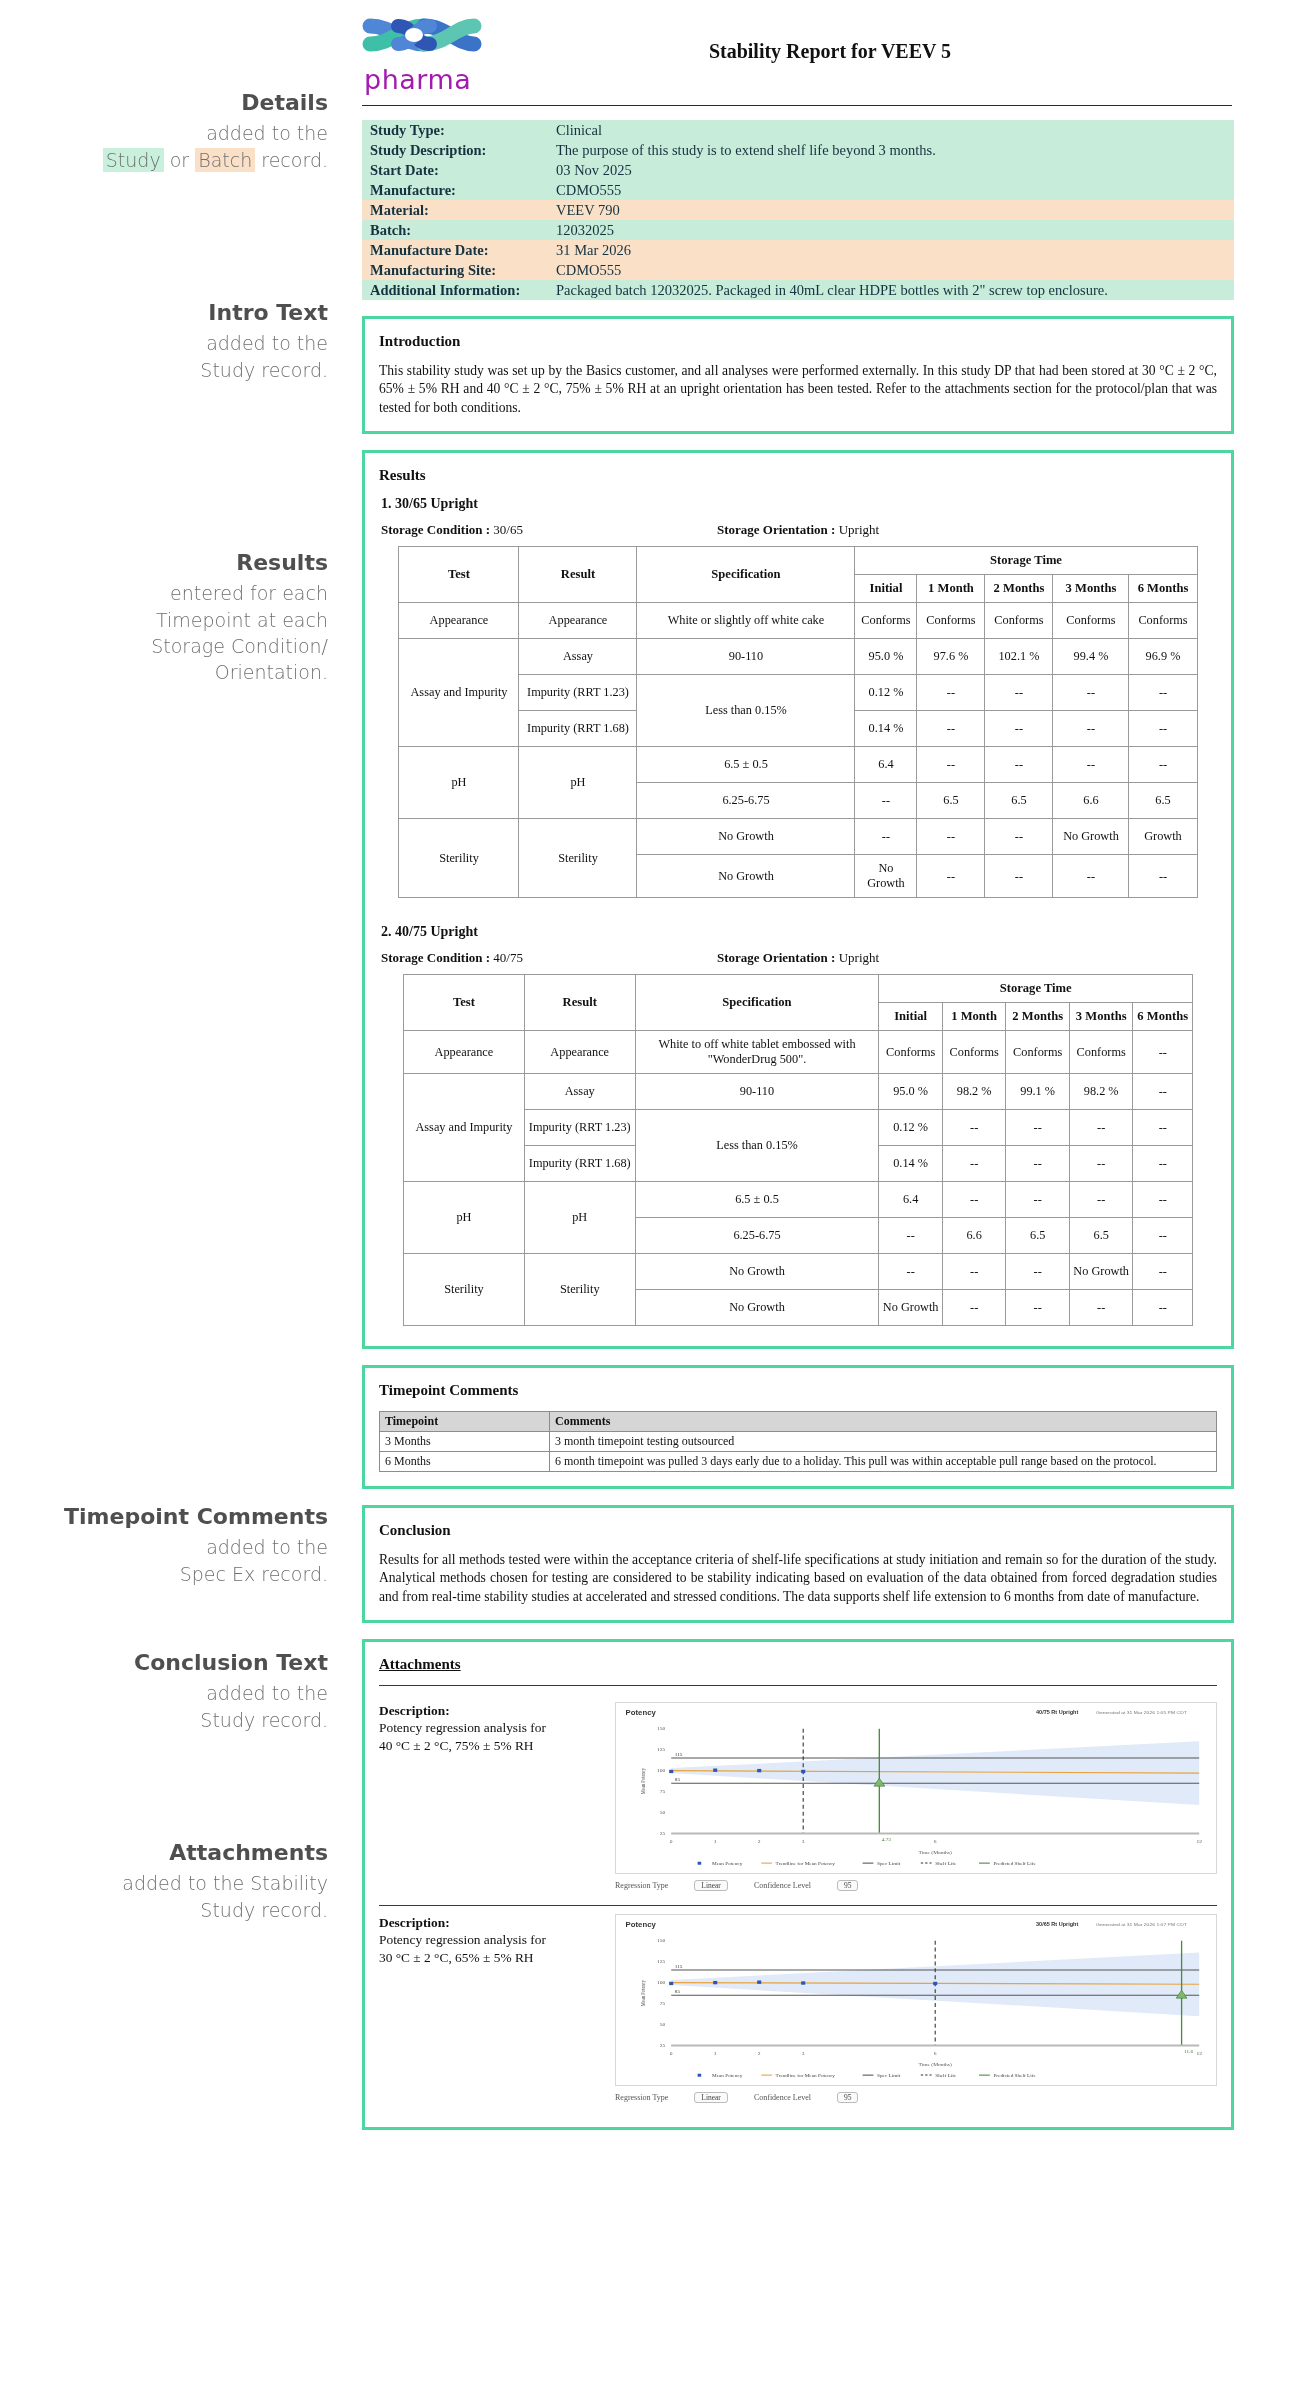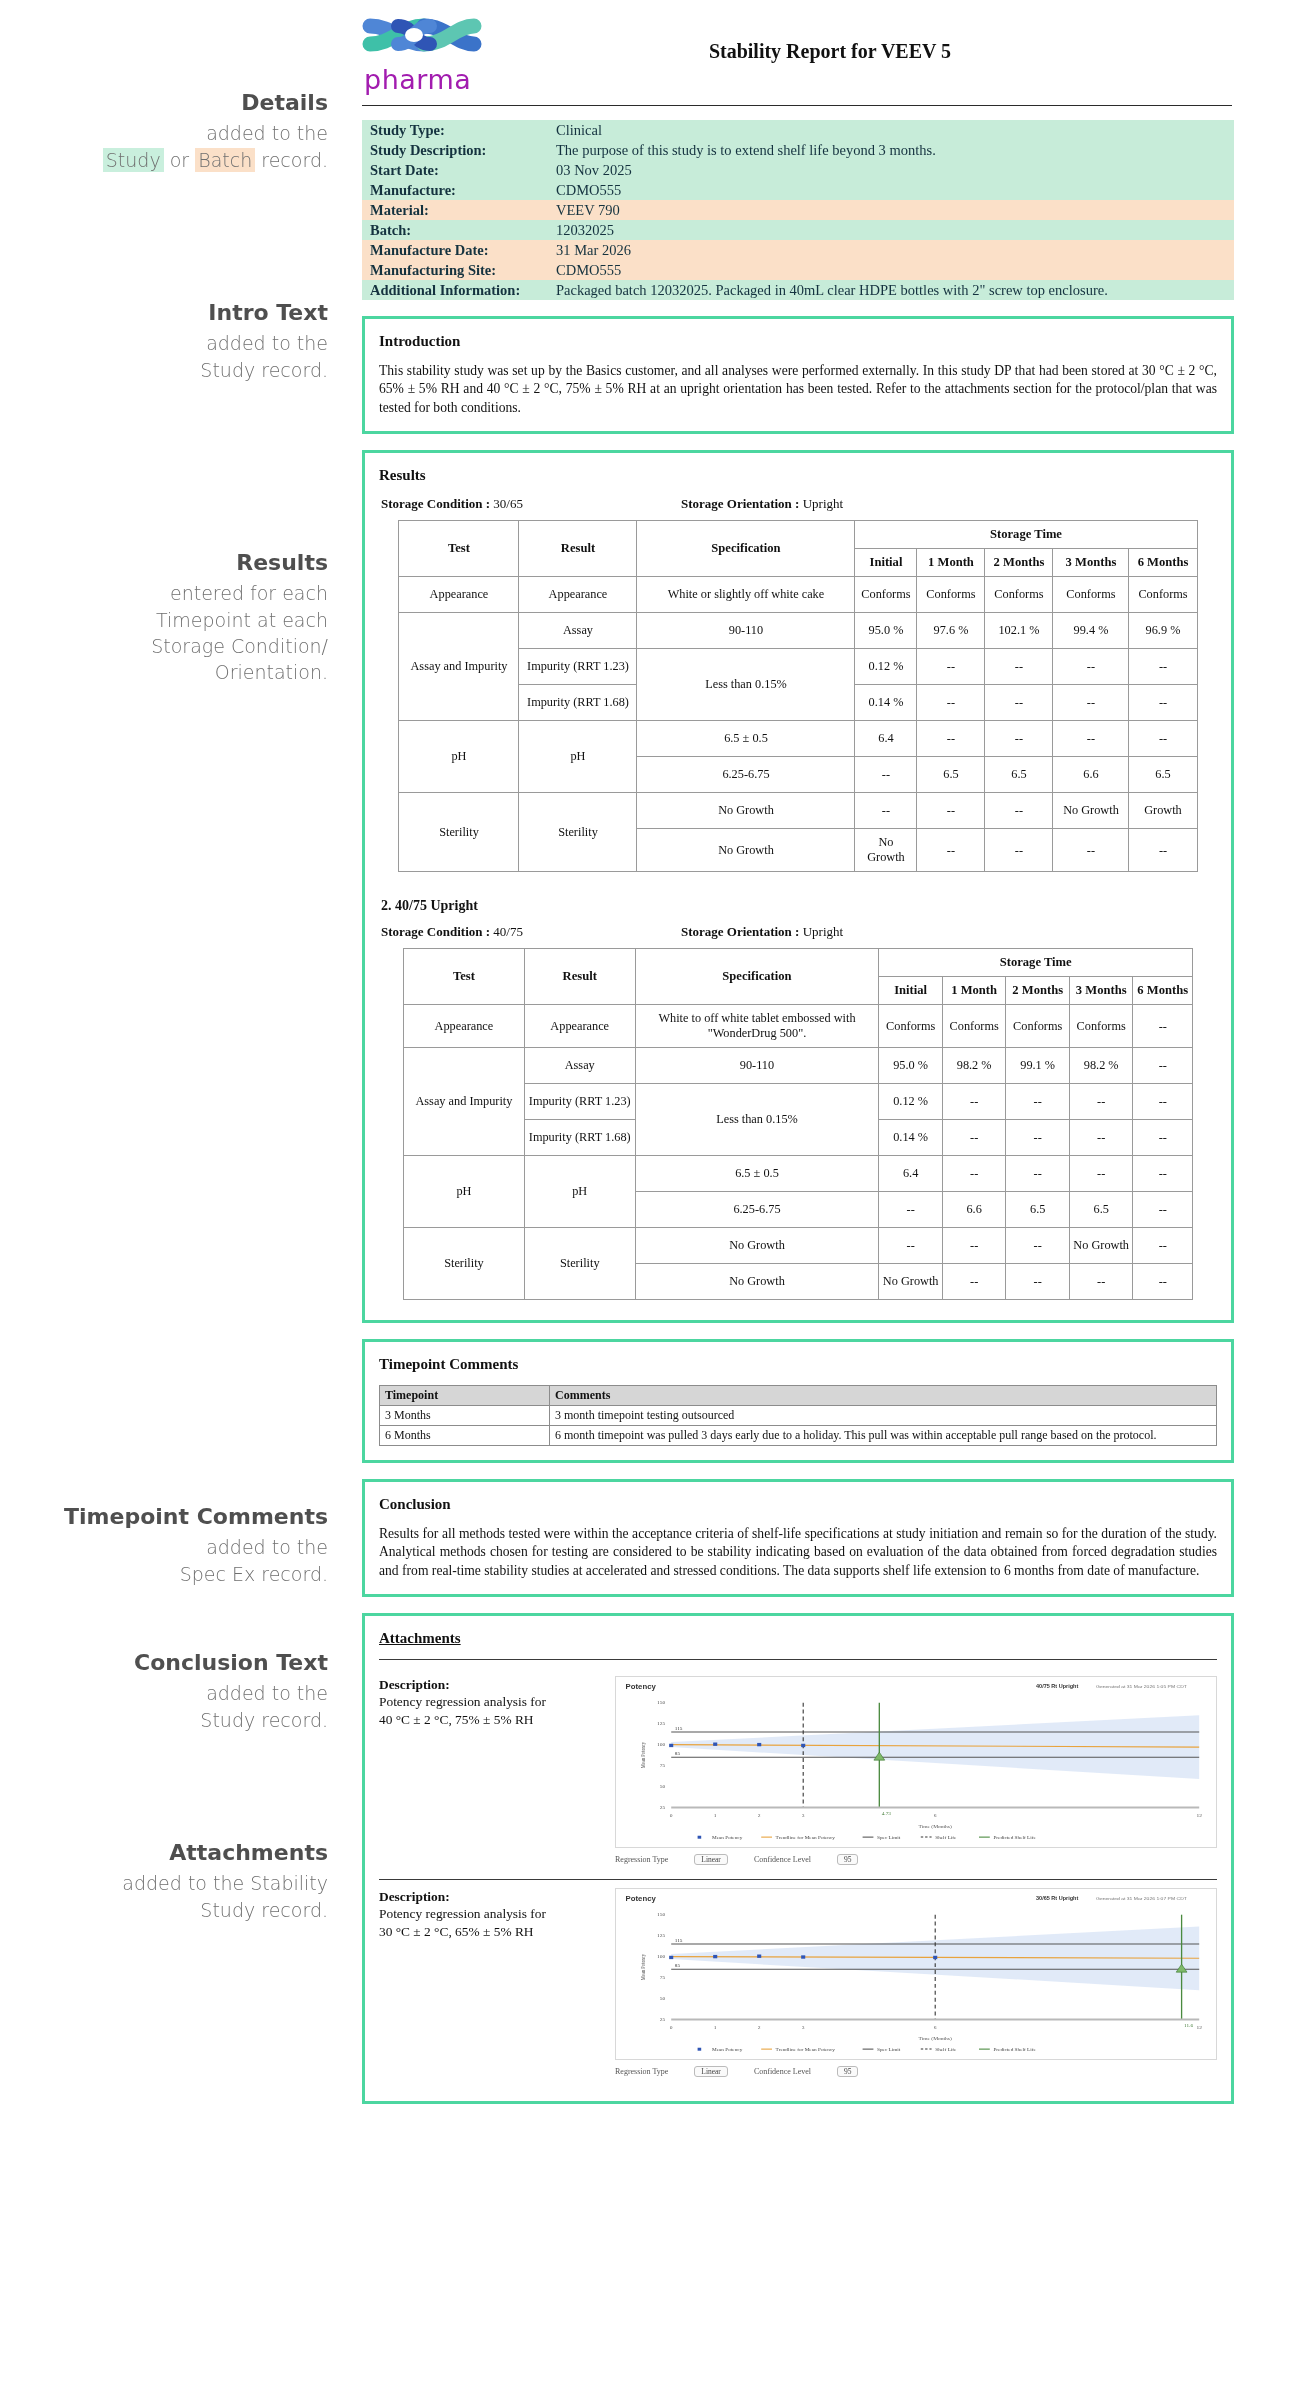--- a/index.html
+++ b/index.html
@@ -95,20 +95,21 @@
     font-size: 13.6px;
     line-height: 1.35;
     text-align: justify;
   }
 
   .subhead { font-size: 14px; font-weight: bold; margin: 4px 0 10px 2px; }
   .condline {
     display: flex;
     font-size: 13px;
     margin: 0 0 8px 2px;
+    gap: 36px;
   }
   .condline .c1 { width: 300px; }
   .condline .c2 { flex: 1; }
   .condline b { font-weight: bold; }
 
   
   table.res {
     border-collapse: collapse;
     margin: 0 auto 6px auto;
     font-family: "Liberation Serif", serif;
@@ -287,20 +288,21 @@
 
     <div class="sec">
       <h3>Introduction</h3>
       <p>This stability study was set up by the Basics customer, and all analyses were performed externally. In this study DP that had been stored at 30 °C ± 2 °C, 65% ± 5% RH and  40 °C ± 2 °C, 75% ± 5% RH  at an upright orientation has been tested. Refer to the attachments section for the protocol/plan that was tested for both conditions.</p>
     </div>
 
     <div class="sec">
       <h3>Results</h3>
       <div id="results-tables">
           <div style="margin-bottom: 26px;">
+            <div class="subhead">1. 30/65 Upright</div>
             <div class="condline">
               <div class="c1"><b>Storage Condition :</b> <span>30/65</span></div>
               <div class="c2"><b>Storage Orientation :</b> <span>Upright</span></div>
             </div>
             <table class="res" style="width: 796px;">
               <colgroup>
                 <col style="width: 120px;">
                 <col style="width: 118px;">
                 <col style="width: 218px;">
                 <col style="width: 62px;">

